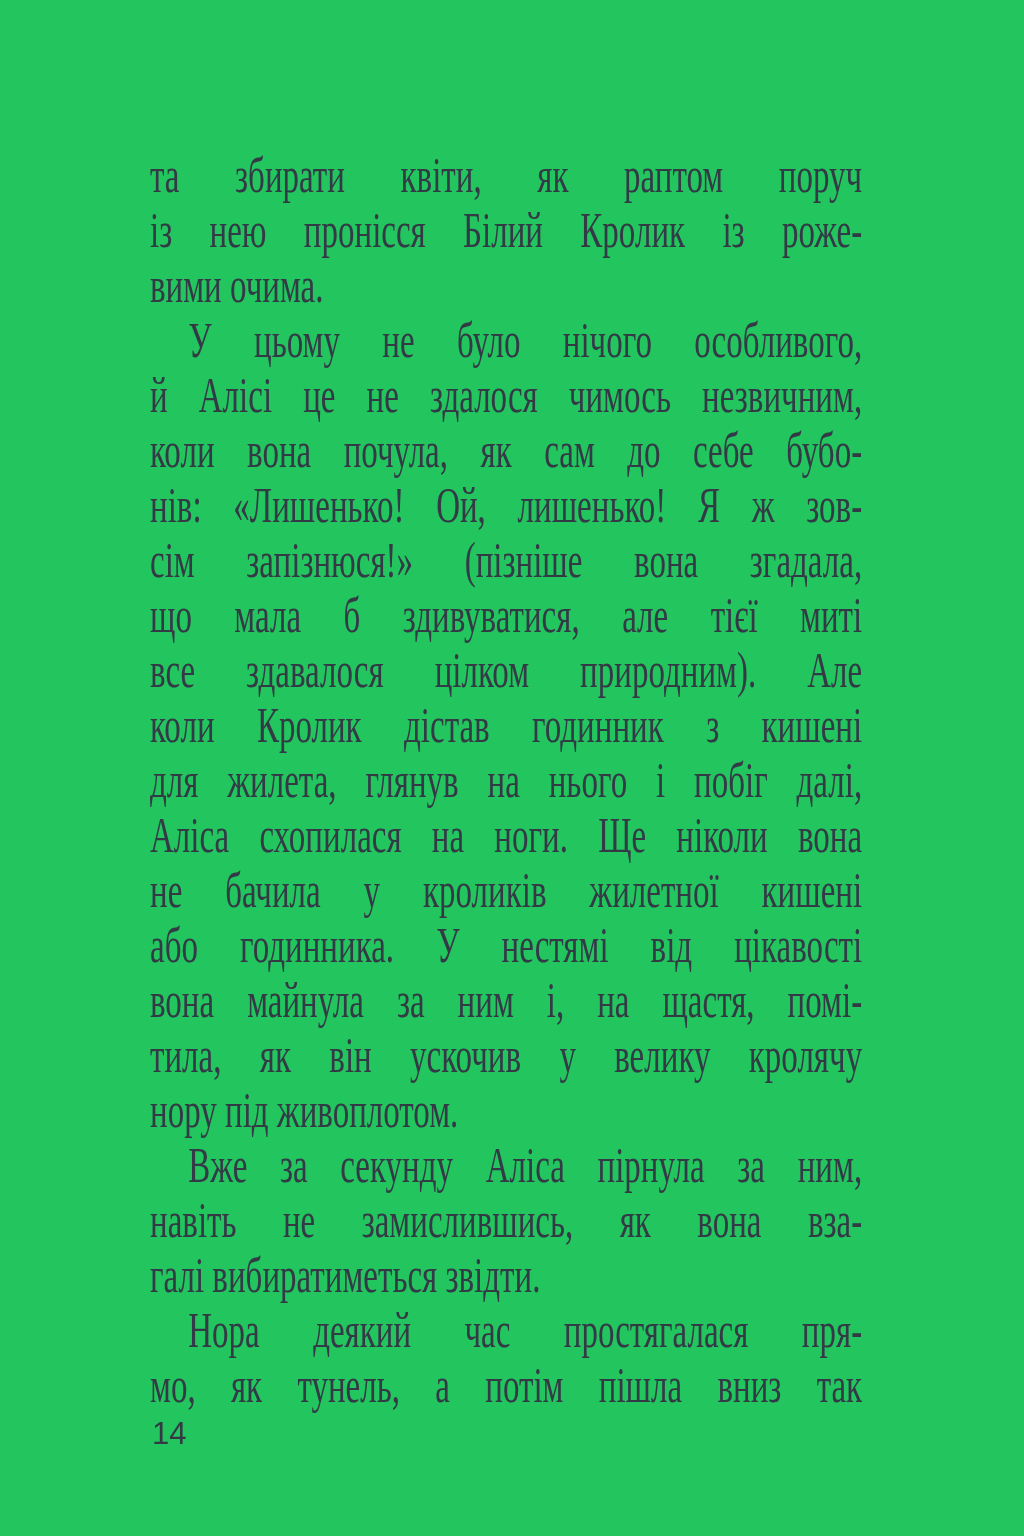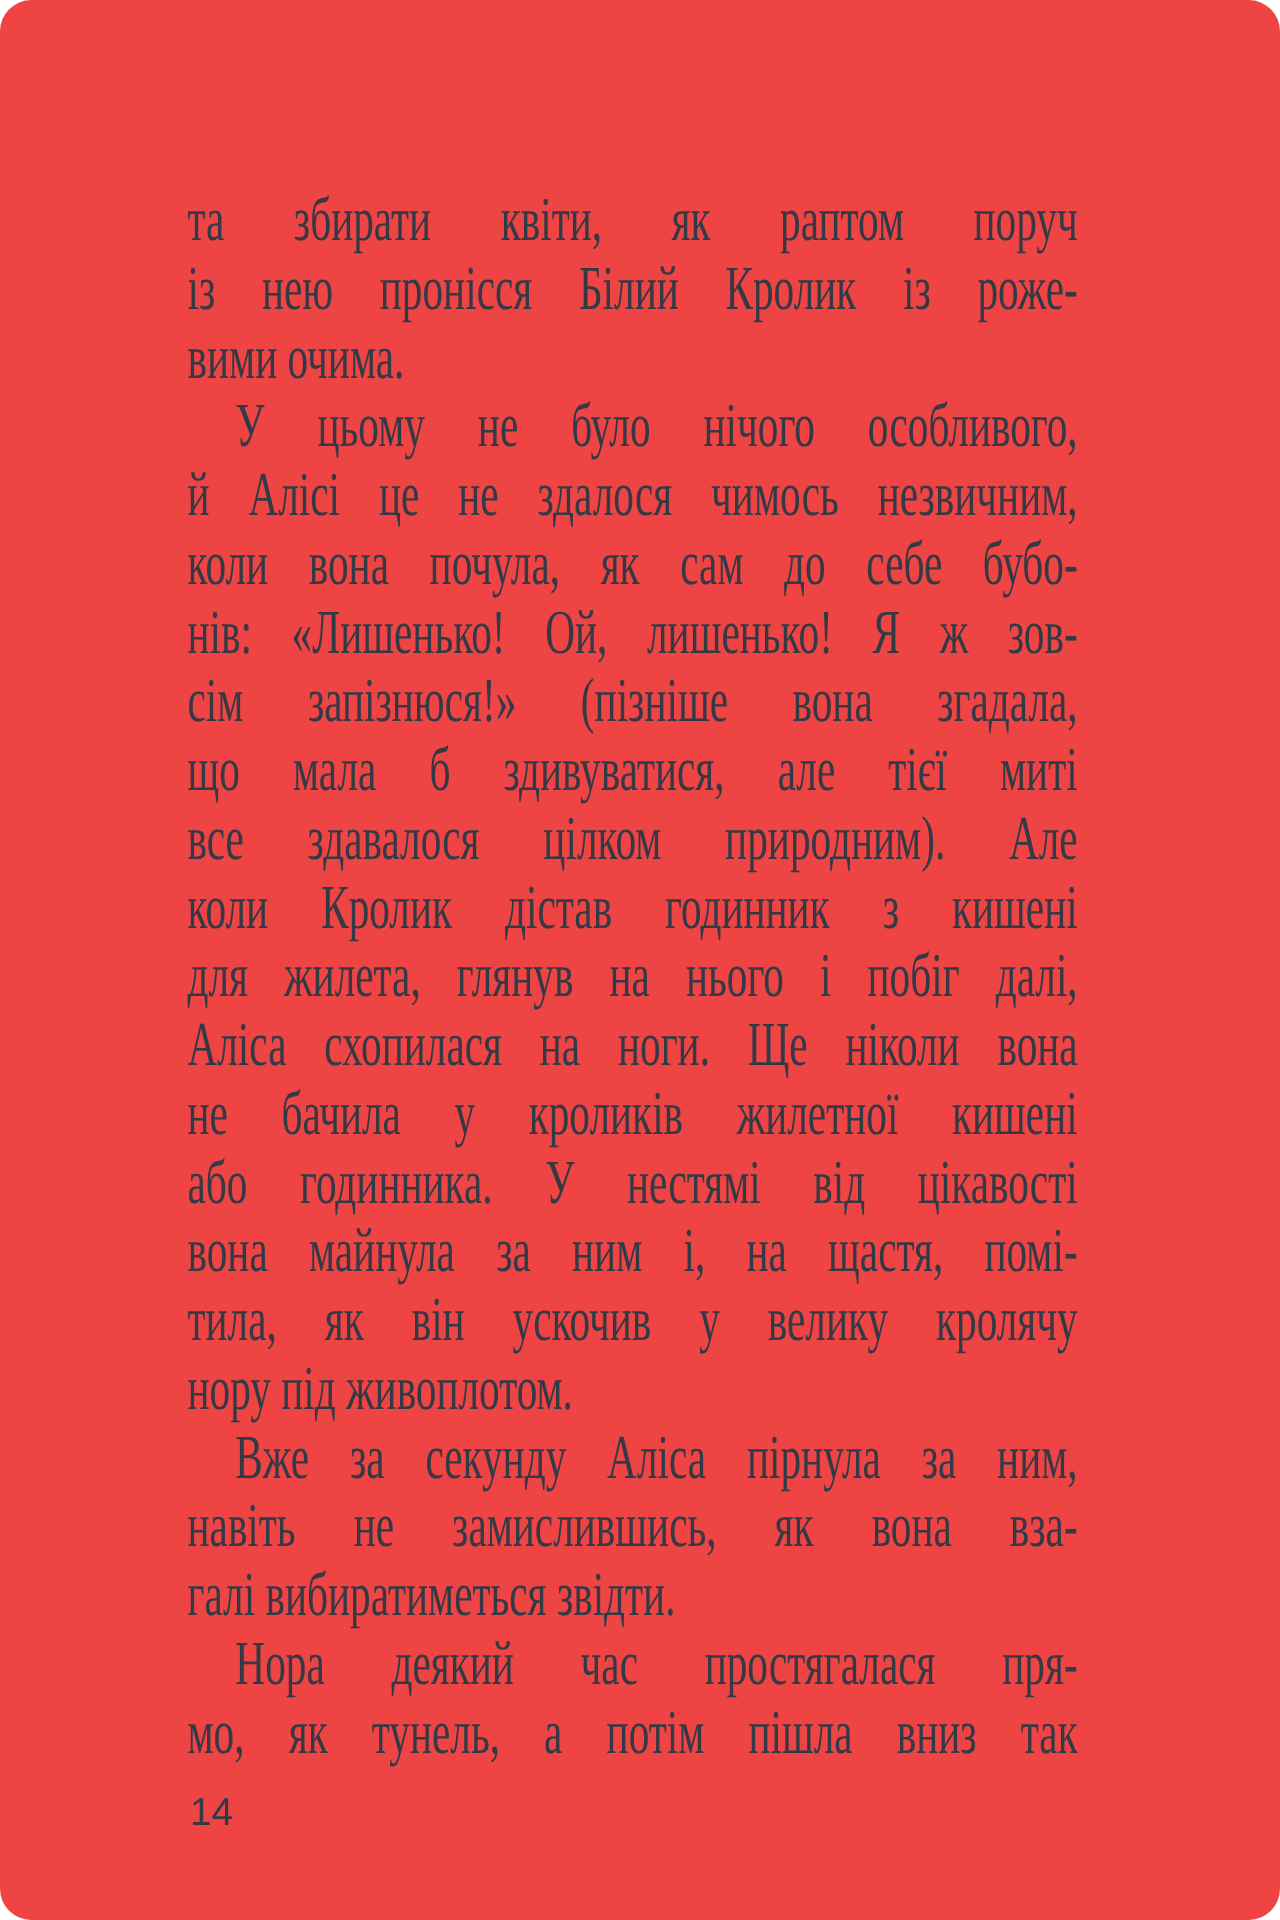--- a/index.html
+++ b/index.html
@@ -42,27 +42,26 @@
     text-indent: 58px;           
   }
   .page-number {
     position: absolute;
     left: 152px;
     top: 1416px;
     font-family: "Liberation Sans", "DejaVu Sans", sans-serif;
     font-size: 31px;
     line-height: 36px;
     color: #333a46;
-    margin-top: 16px;
   }
 </style>
 </head>
 <body>
 
-<div class="page" style="background: #ef4444; border-radius: 25px;">
+<div class="page" style="background: #22c55e;">
   <div class="text-block" style="color: rgb(51, 58, 70);">
       <div class="line">та збирати квіти, як раптом поруч</div>
       <div class="line">із нею пронісся Білий Кролик із роже-</div>
       <div class="line para-end">вими очима.</div>
       <div class="line indent">У цьому не було нічого особливого,</div>
       <div class="line">й Алісі це не здалося чимось незвичним,</div>
       <div class="line">коли вона почула, як сам до себе бубо-</div>
       <div class="line">нів: «Лишенько! Ой, лишенько! Я ж зов-</div>
       <div class="line">сім запізнюся!» (пізніше вона згадала,</div>
       <div class="line">що мала б здивуватися, але тієї миті</div>

